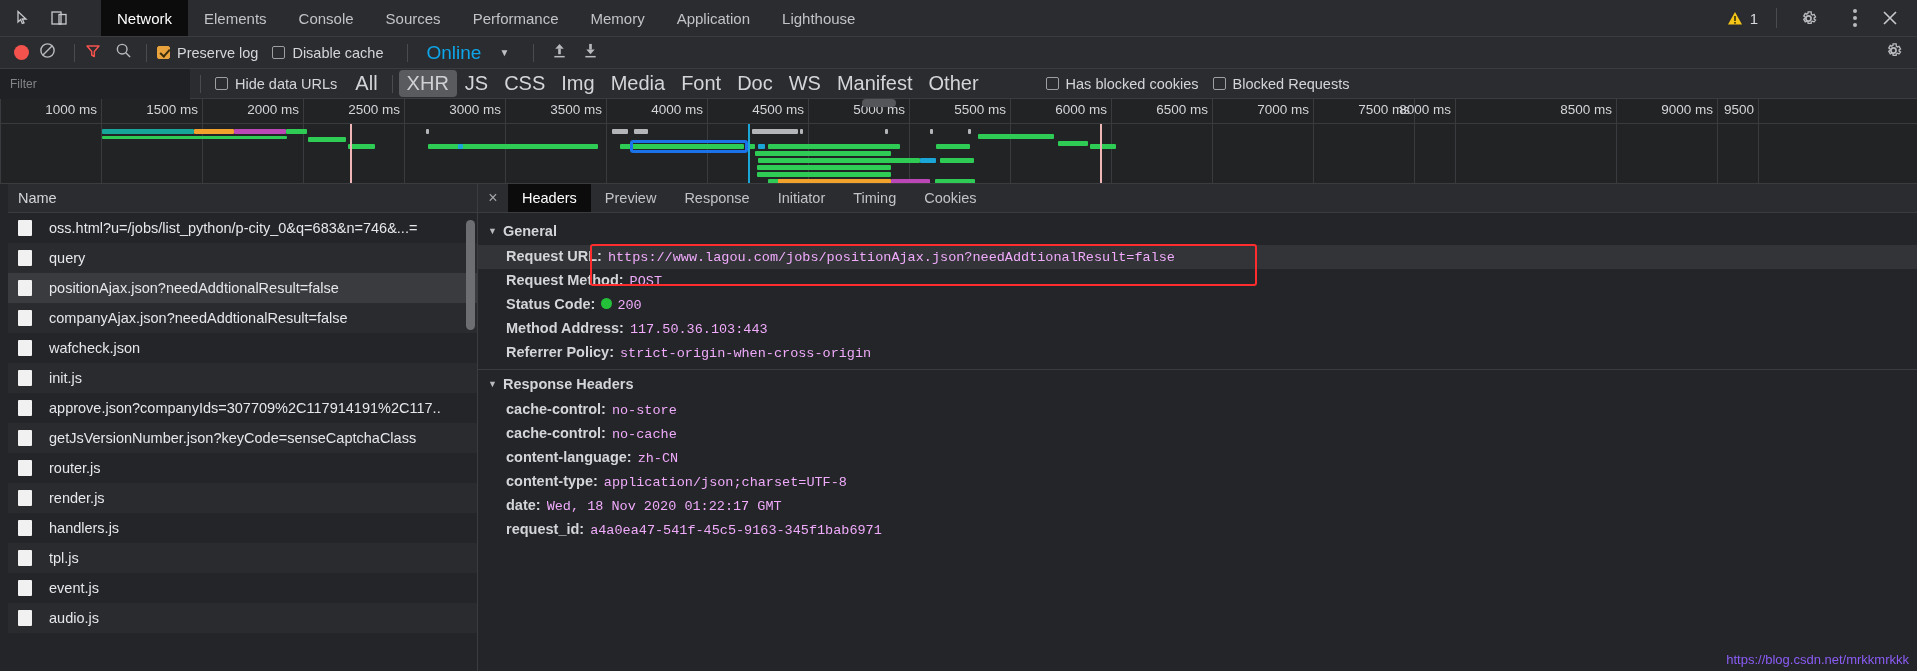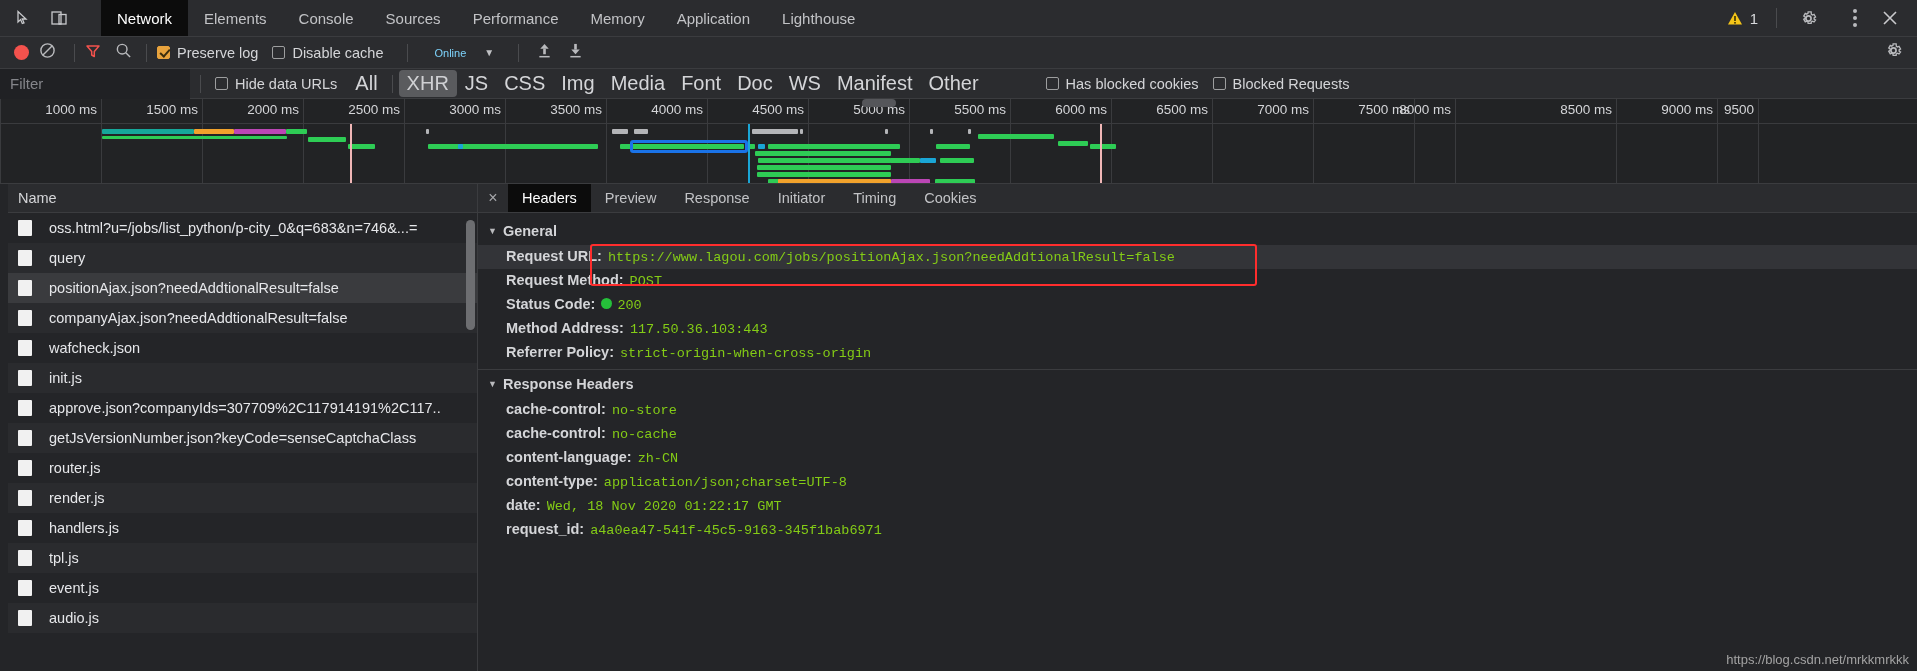--- a/index.html
+++ b/index.html
@@ -43,33 +43,33 @@
   .tbsep2 { width: 1px; height: 18px; background: #4a4b4e; margin: 0 10px; }
   .filt-ico { cursor: pointer; margin-right: 14px; }
   .search-ico { cursor: pointer; margin-right: 4px; }
   .chk { display: inline-flex; align-items: center; gap: 7px; color: #d4d5d8; font-size: 14.5px; cursor: pointer; white-space: nowrap; margin-right: 14px;}
   .box { width: 13px; height: 13px; border: 1px solid #9d9e9f; border-radius: 2px; background: transparent; flex: none; position: relative; }
   .box.on { background: #e8a33d; border-color: #e8a33d; }
   .box.on:after {
     content: ""; position: absolute; left: 4px; top: 0px; width: 4px; height: 8px;
     border: solid #3a2d0e; border-width: 0 2px 2px 0; transform: rotate(42deg);
   }
-  .throttle { color: #7dd3fc; font-size: 11px; margin-left: 16px; cursor: pointer; }
+  .throttle { color: #0ea5e9; font-size: 19px; margin-left: 8px; cursor: pointer; }
   .caret { margin: 0 14px 0 18px; color: #bfc0c3; font-size: 10px; cursor: pointer; }
   .arrow-btn { padding: 0 8px; cursor: pointer; }
   .gear-right { margin-left: auto; padding-right: 14px; cursor: pointer; }
 
   
   .filterrow {
     height: 30px; background: #2b2c2f; display: flex; align-items: center;
     border-bottom: 1px solid #3b3c3f; flex: none;
   }
   .filter-input {
     width: 190px; height: 30px; background: #202124; border: none; outline: none;
-    color: #d4d5d8; font-size: 15px; padding: 0 10px;
+    color: #d4d5d8; font-size: 12px; padding: 0 10px;
     font-family: "Liberation Sans", sans-serif;
   }
   .filter-input::placeholder { color: #84858a; }
   .fsep { width: 1px; height: 18px; background: #4a4b4e; margin: 0 10px; }
   .ftypes { display: flex; align-items: center; gap: 0; margin-left: 12px; }
   .ftype { color: #d4d5d8; font-size: 20px; padding: 2px 8px; cursor: pointer; border-radius: 4px; white-space: nowrap; }
   .ftype.sel { background: #5a5b5e; color: #cfd0d3; }
   .fchk { margin-left: 14px; padding-left: 45px; }
 
   
@@ -127,29 +127,29 @@
   .sect-title {
     display: flex; align-items: center; gap: 6px; color: #d4d5d8; font-size: 14.5px;
     font-weight: bold; padding: 6px 0 6px 10px; cursor: pointer;
   }
   .tri { color: #b9babd; font-size: 9px; }
   .sect-divider { height: 1px; background: #3b3c3f; margin: 4px 0 0 0; }
   .hrow { display: flex; align-items: baseline; padding: 3px 0 3px 28px; font-size: 14.5px; min-height: 24px; }
   .hrow.hl { background: #333438; }
   .hk { color: #d4d5d8; font-weight: bold; white-space: nowrap; }
   .hv {
-    color: #84cc16; font-family: "Liberation Mono", monospace; font-size: 13.5px;
+    color: #f0abfc; font-family: "Liberation Mono", monospace; font-size: 13.5px;
     margin-left: 6px; white-space: nowrap; overflow: hidden; text-overflow: ellipsis;
   }
   .statusdot { width: 11px; height: 11px; border-radius: 50%; background: #25c03a; display: inline-block; margin: 0 5px 0 6px; }
   .redbox {
     position: absolute; border: 2.5px solid #ff2d2d; border-radius: 3px; pointer-events: none;
   }
   .watermark {
-    position: absolute; right: 8px; bottom: 4px; color: #a3a3a3; font-size: 13px;
+    position: absolute; right: 8px; bottom: 4px; color: #8b5cf6; font-size: 13px;
   }
 </style>
 </head>
 <body>
 
 <div class="devtools">
 
   <div class="topbar">
     <div class="tb-icons">
       <div class="ico-btn">

